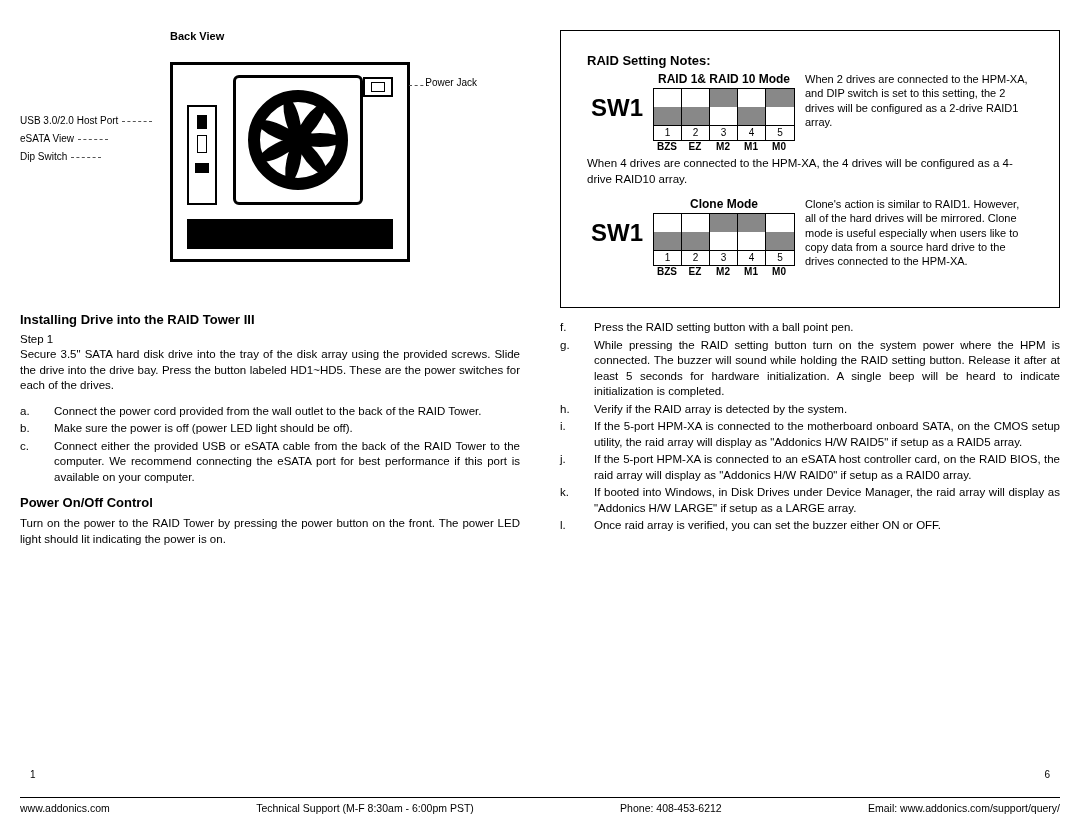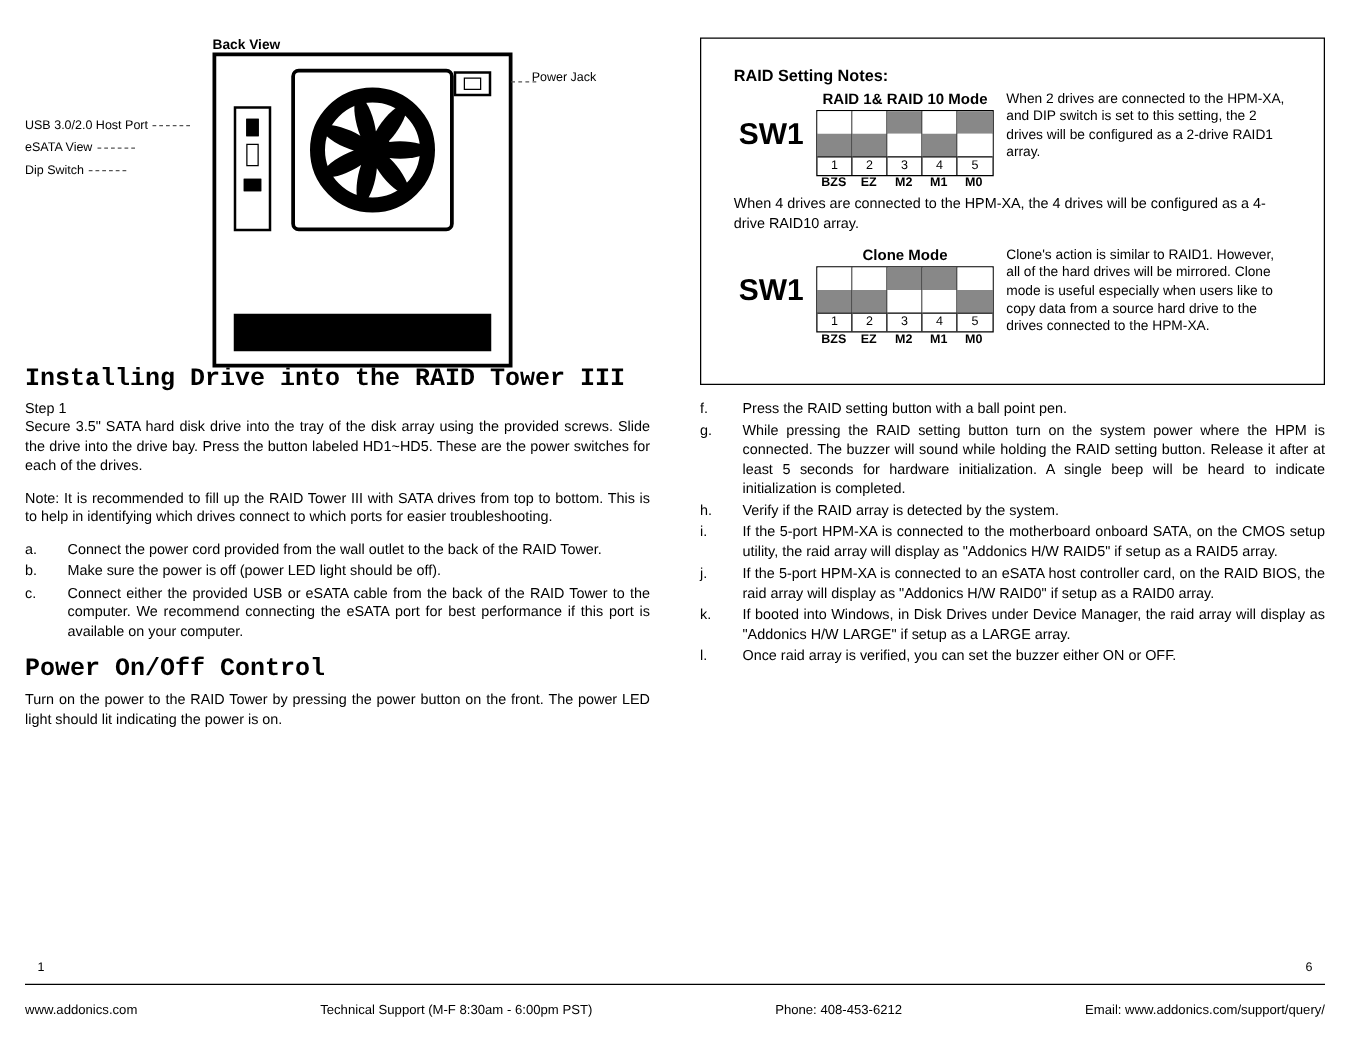--- a/index.html
+++ b/index.html
@@ -18,21 +18,21 @@
     gap: 40px;
   }
   .col {
     flex: 1;
     min-width: 0;
   }
   .back-view-lbl {
     font-weight: bold;
     font-size: 11px;
     margin-left: 150px;
-    margin-bottom: 0;
+    margin-bottom: 20px;
   }
   .diagram {
     position: relative;
     width: 420px;
     height: 220px;
     margin-bottom: 30px;
   }
   .port-labels {
     position: absolute;
     left: 0;
@@ -40,21 +40,21 @@
     font-size: 10px;
     line-height: 1.8;
   }
   .port-labels div { white-space: nowrap; }
   .dash { border-top: 1px dashed #555; display: inline-block; width: 30px; vertical-align: middle; margin-left: 4px; }
   .device-box {
     position: absolute;
     left: 150px;
     top: 0;
     width: 240px;
-    height: 252px;
+    height: 200px;
     border: 3px solid #000;
     background: #fff;
     text-align: center;
   }
   .fan {
     position: absolute;
     left: 60px;
     top: 10px;
     width: 130px;
     height: 130px;
@@ -114,24 +114,23 @@
   }
   .pj-label { position: absolute; right: -70px; top: 12px; font-size: 10px; }
   .pj-dash { position: absolute; right: -22px; top: 20px; width: 20px; border-top: 1px dashed #555; }
   .bottom-bar {
     position: absolute;
     left: 14px; bottom: 10px; right: 14px;
     height: 30px;
     background: #000;
   }
   h2.sec {
-    font-size: 20px;
+    font-size: 13px;
     font-weight: bold;
     margin: 8px 0 6px 0;
-    font-family: Liberation Mono, monospace;
   }
   .body-text { font-size: 11.5px; line-height: 1.35; text-align: justify; margin-bottom: 10px; }
   .step-line { font-size: 11.5px; margin-bottom: 2px; }
   .ol { margin-bottom: 10px; }
   .ol .row { display: flex; font-size: 11.5px; line-height: 1.35; margin-bottom: 2px; }
   .ol .row .m { width: 34px; flex-shrink: 0; }
   .ol .row .t { flex: 1; text-align: justify; }
   .right-box {
     border: 1px solid #000;
     padding: 16px;
@@ -180,21 +179,21 @@
   .span-note { font-size: 11.5px; line-height: 1.35; margin: 2px 0 10px 0; }
   .pagenum-l { position: absolute; left: 30px; bottom: 54px; font-size: 10px; }
   .pagenum-r { position: absolute; right: 30px; bottom: 54px; font-size: 10px; }
   .footer {
     position: absolute;
     left: 20px; right: 20px; bottom: 20px;
     border-top: 1px solid #000;
     display: flex;
     justify-content: space-between;
     font-size: 10.5px;
-    padding-top: 14px;
+    padding-top: 4px;
   }
 </style>
 </head>
 <body>
 
 <div class="page">
 
   <div class="col">
     <div class="back-view-lbl">Back View</div>
 
@@ -228,21 +227,20 @@
           </div>
         <div class="pj-dash"></div>
         <div class="pj-label">Power Jack</div>
         <div class="bottom-bar"></div>
       </div>
     </div>
 
     <h2 class="sec">Installing Drive into the RAID Tower III</h2>
     <div class="step-line">Step 1</div>
     <div class="body-text">Secure 3.5" SATA hard disk drive into the tray of the disk array using the provided screws. Slide the drive into the drive bay. Press the button labeled HD1~HD5. These are the power switches for each of the drives.</div>
-    <div class="body-text">Note: It is recommended to fill up the RAID Tower III with SATA drives from top to bottom. This is to help in identifying which drives connect to which ports for easier troubleshooting.</div>
 
     <div class="ol">
         <div class="row">
           <div class="m">a.</div>
           <div class="t">Connect the power cord provided from the wall outlet to the back of the RAID Tower.</div>
         </div>
         <div class="row">
           <div class="m">b.</div>
           <div class="t">Make sure the power is off (power LED light should be off).</div>
         </div>

